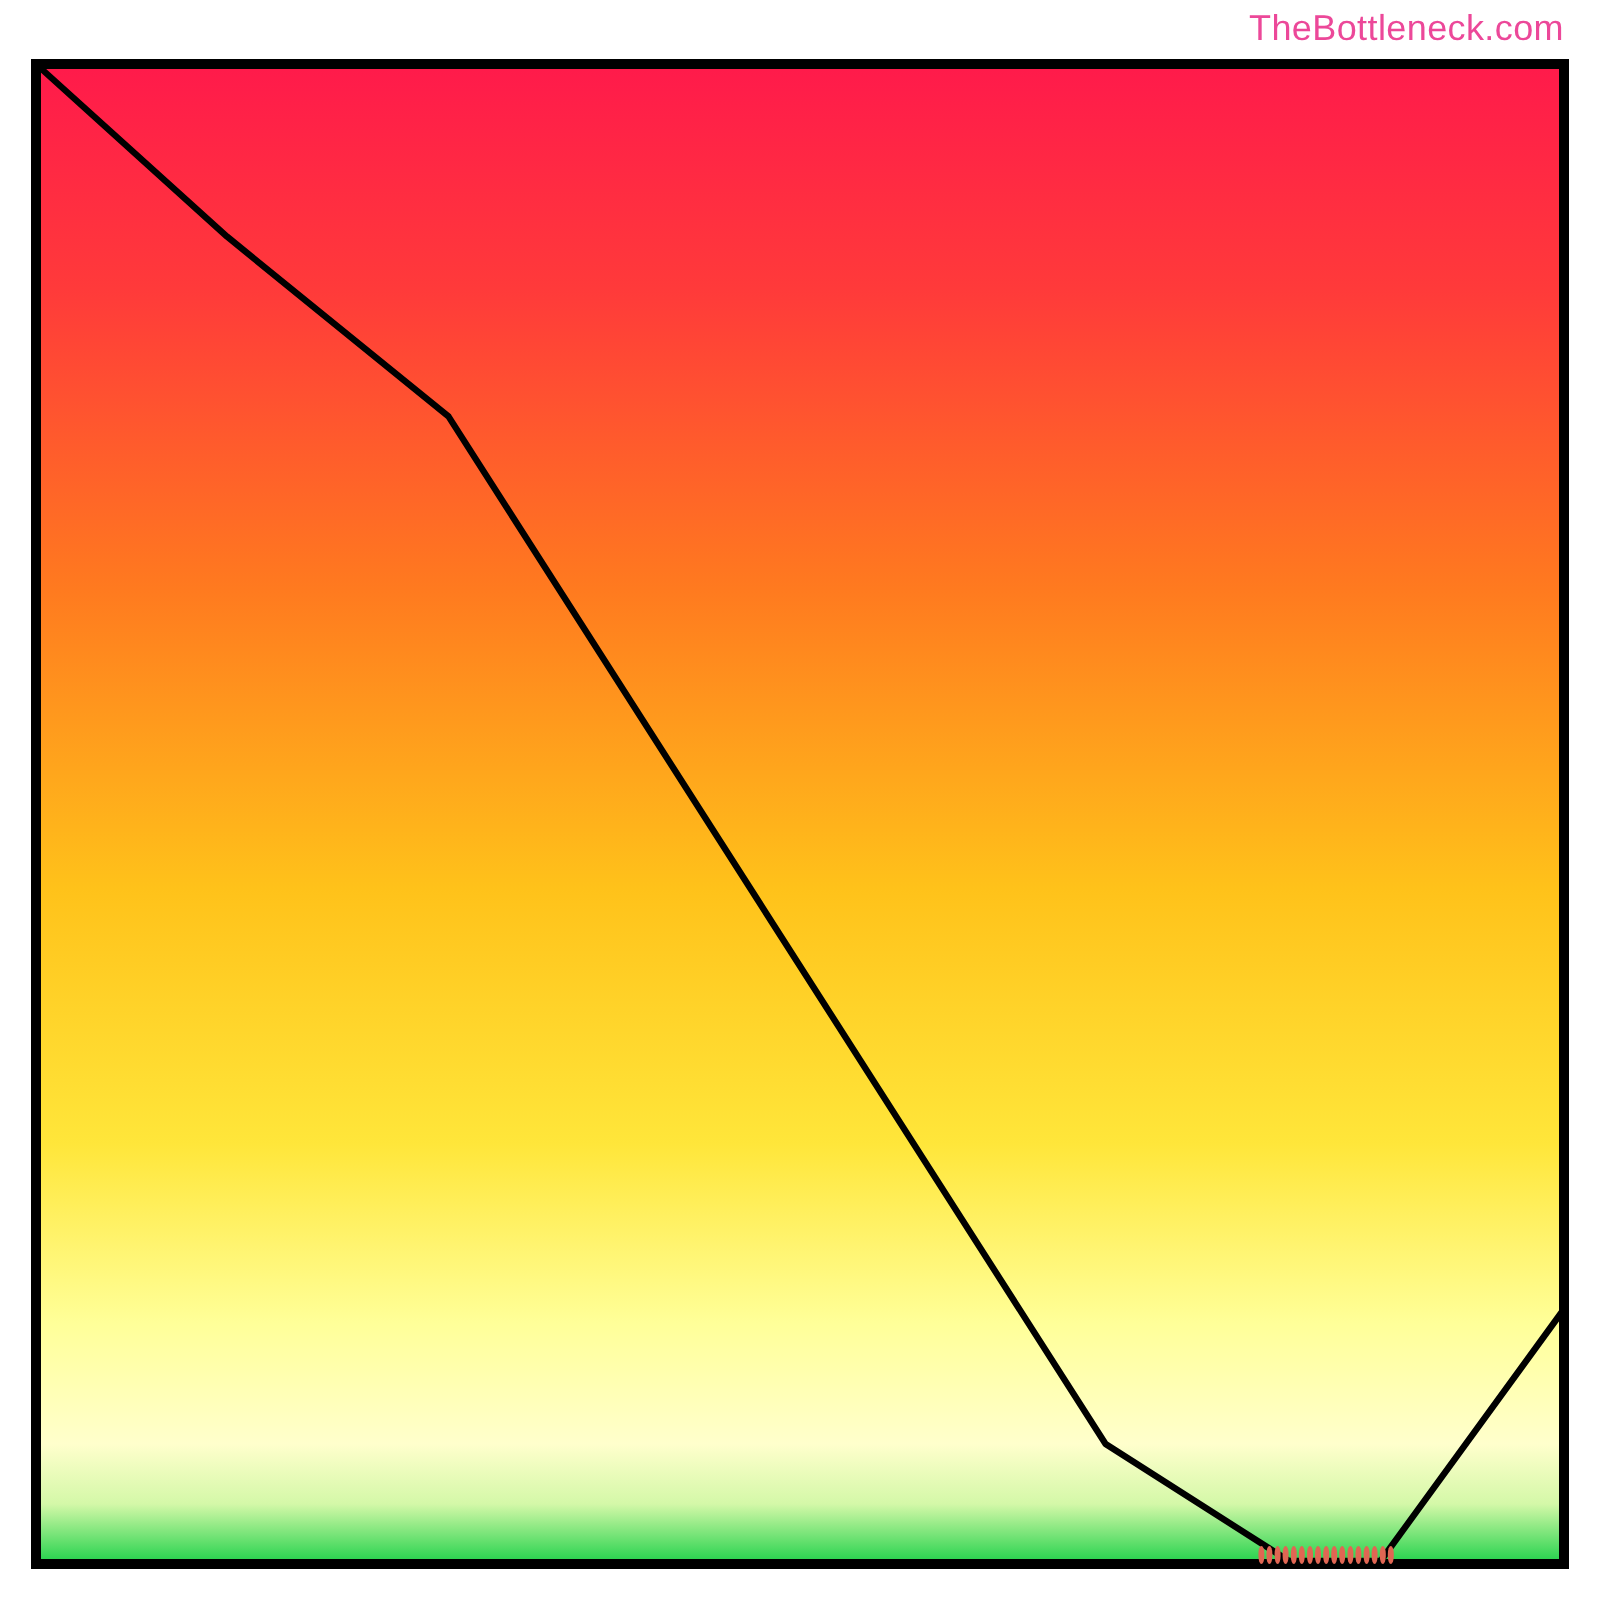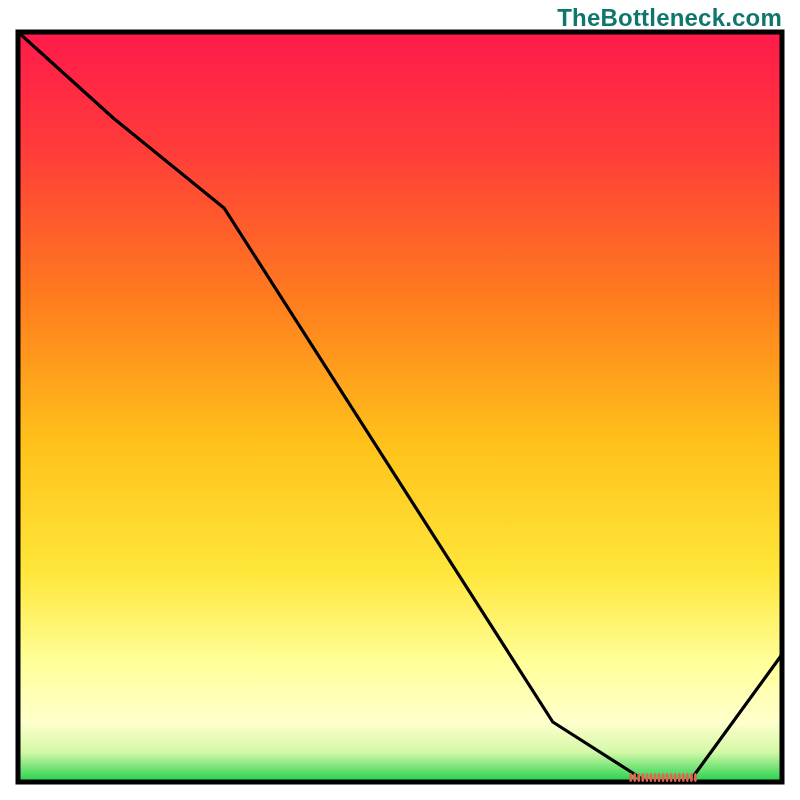--- a/index.html
+++ b/index.html
@@ -12,23 +12,23 @@
   }
   .chart-container {
     position: relative;
     width: 800px;
     height: 800px;
   }
   .watermark {
     position: absolute;
     top: 4px;
     right: 18px;
-    font-size: 24px;
-    font-weight: 700;
-    color: #0f766e;
+    font-size: 18px;
+    font-weight: 400;
+    color: #ec4899;
     letter-spacing: 0.2px;
   }
   svg {
     display: block;
   }
 </style>
 </head>
 <body>
 
 <div class="chart-container">

